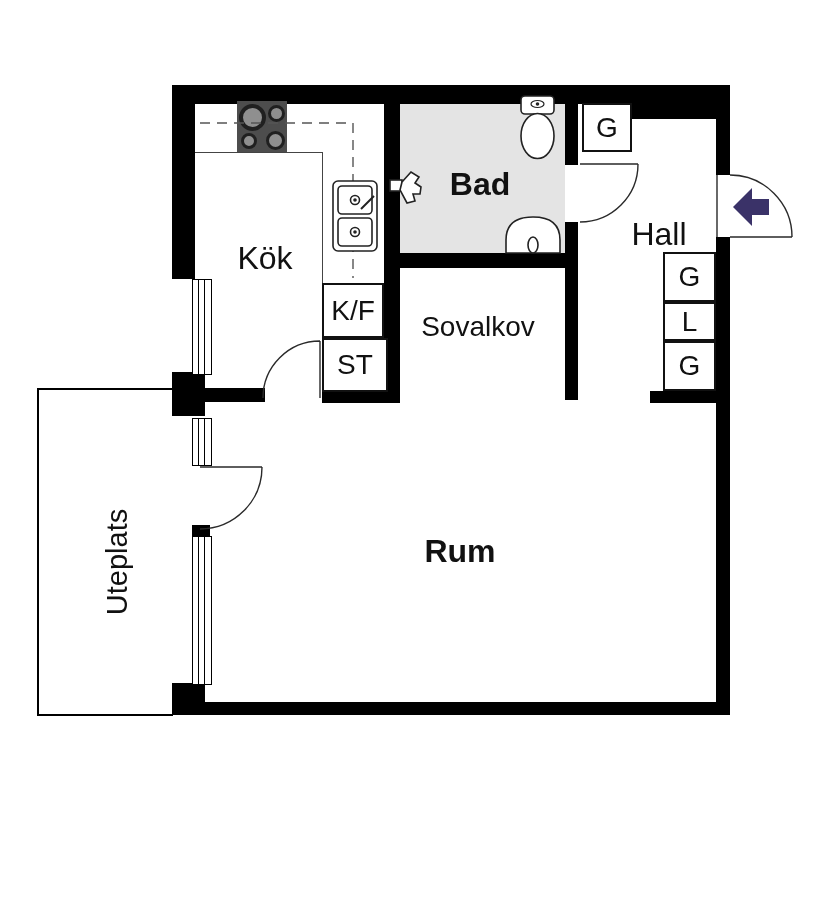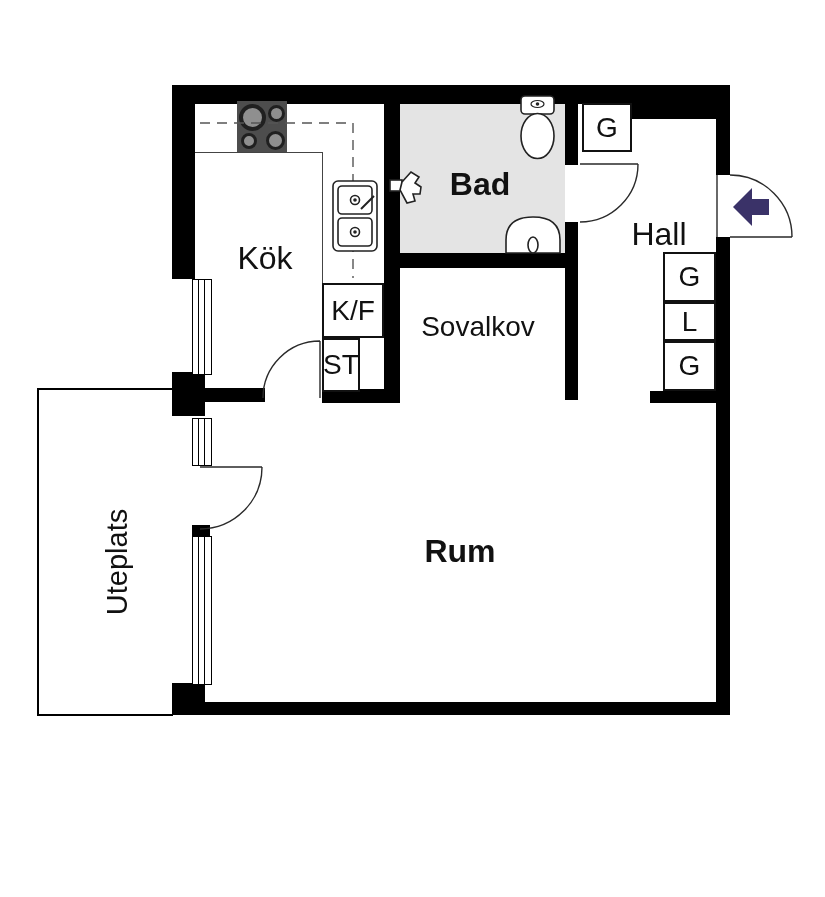--- a/index.html
+++ b/index.html
@@ -71,21 +71,21 @@
   </div>
   <div class="closet" style="left:663px;top:302px;width:53px;height:39px;">
     <div class="closet-label">L</div>
   </div>
   <div class="closet" style="left:663px;top:341px;width:53px;height:50px;">
     <div class="closet-label">G</div>
   </div>
   <div class="closet" style="left:322px;top:283px;width:62px;height:55px;">
     <div class="closet-label">K/F</div>
   </div>
-  <div class="closet" style="left:322px;top:338px;width:38px;height:54px;">
+  <div class="closet" style="left:322px;top:338px;width:66px;height:54px;">
     <div class="closet-label">ST</div>
   </div>
 
   <div class="stove" style="left:237px;top:101px;width:50px;height:51px;">
     <div class="burner" style="left:2px;top:3px;width:27px;height:27px;"></div>
     <div class="burner" style="left:31px;top:4px;width:17px;height:17px;border-width:3px;"></div>
     <div class="burner" style="left:4px;top:32px;width:16px;height:16px;border-width:3px;"></div>
     <div class="burner" style="left:29px;top:30px;width:19px;height:19px;border-width:3px;"></div>
   </div>
 

